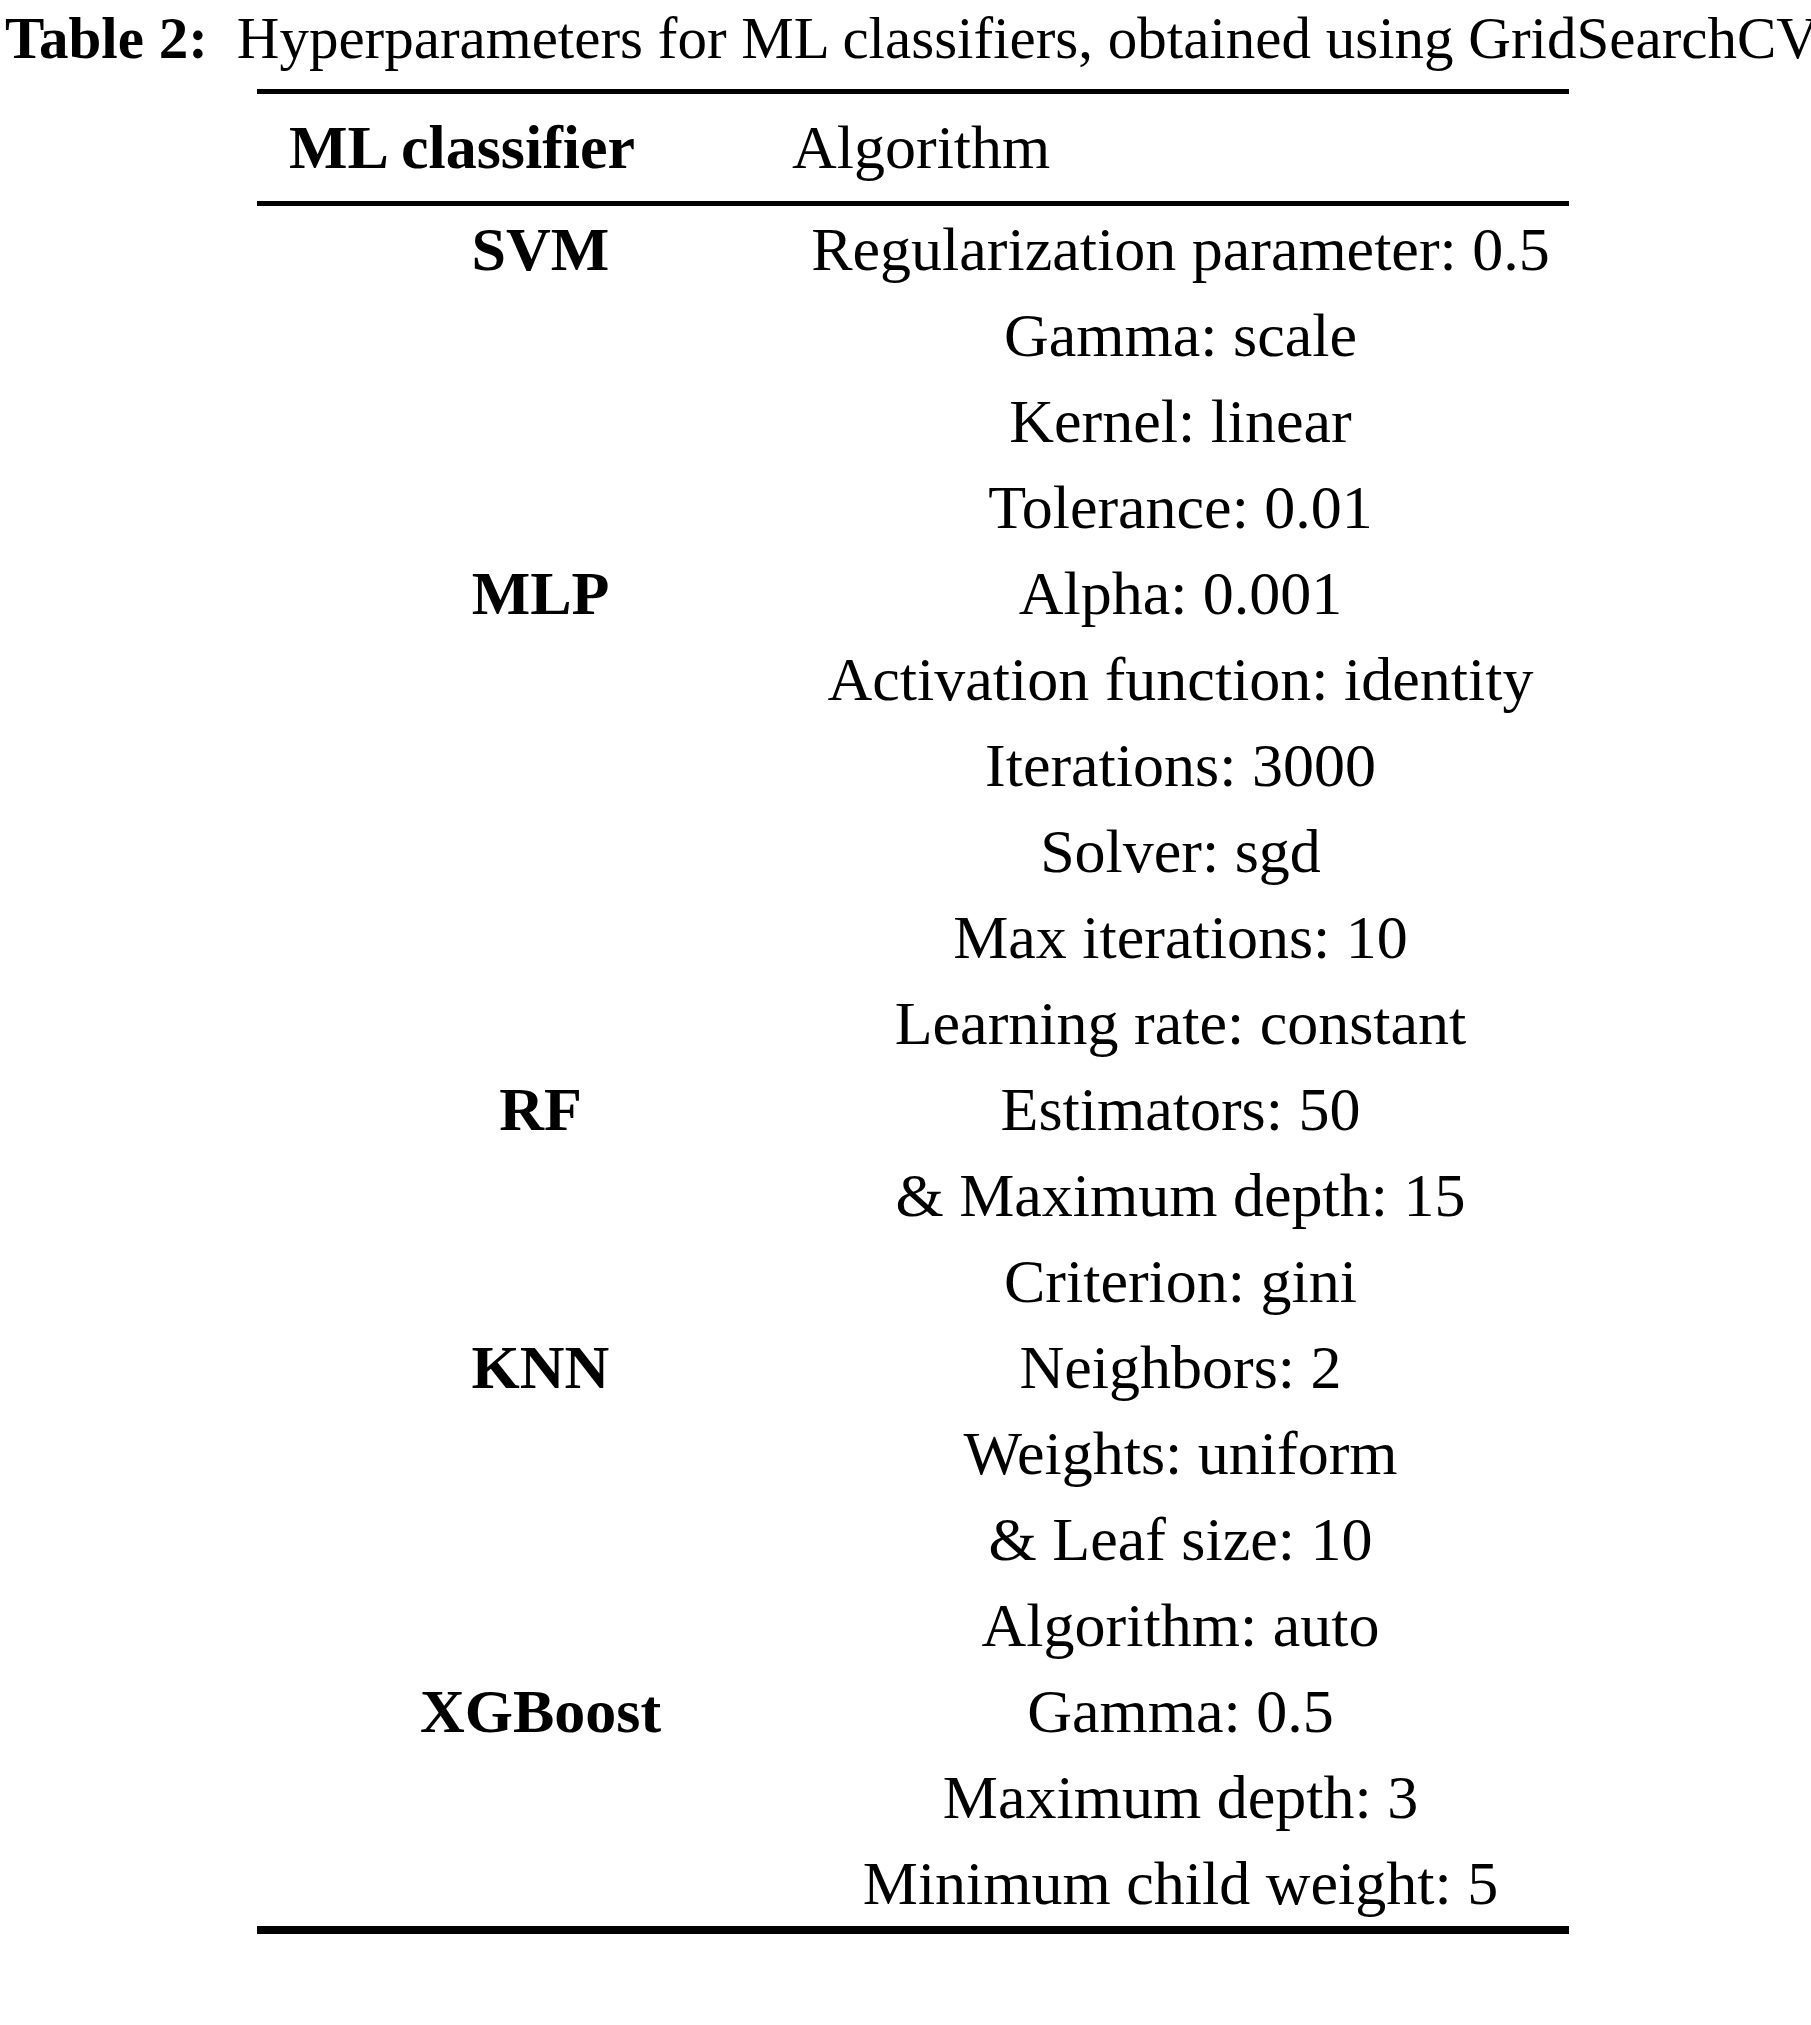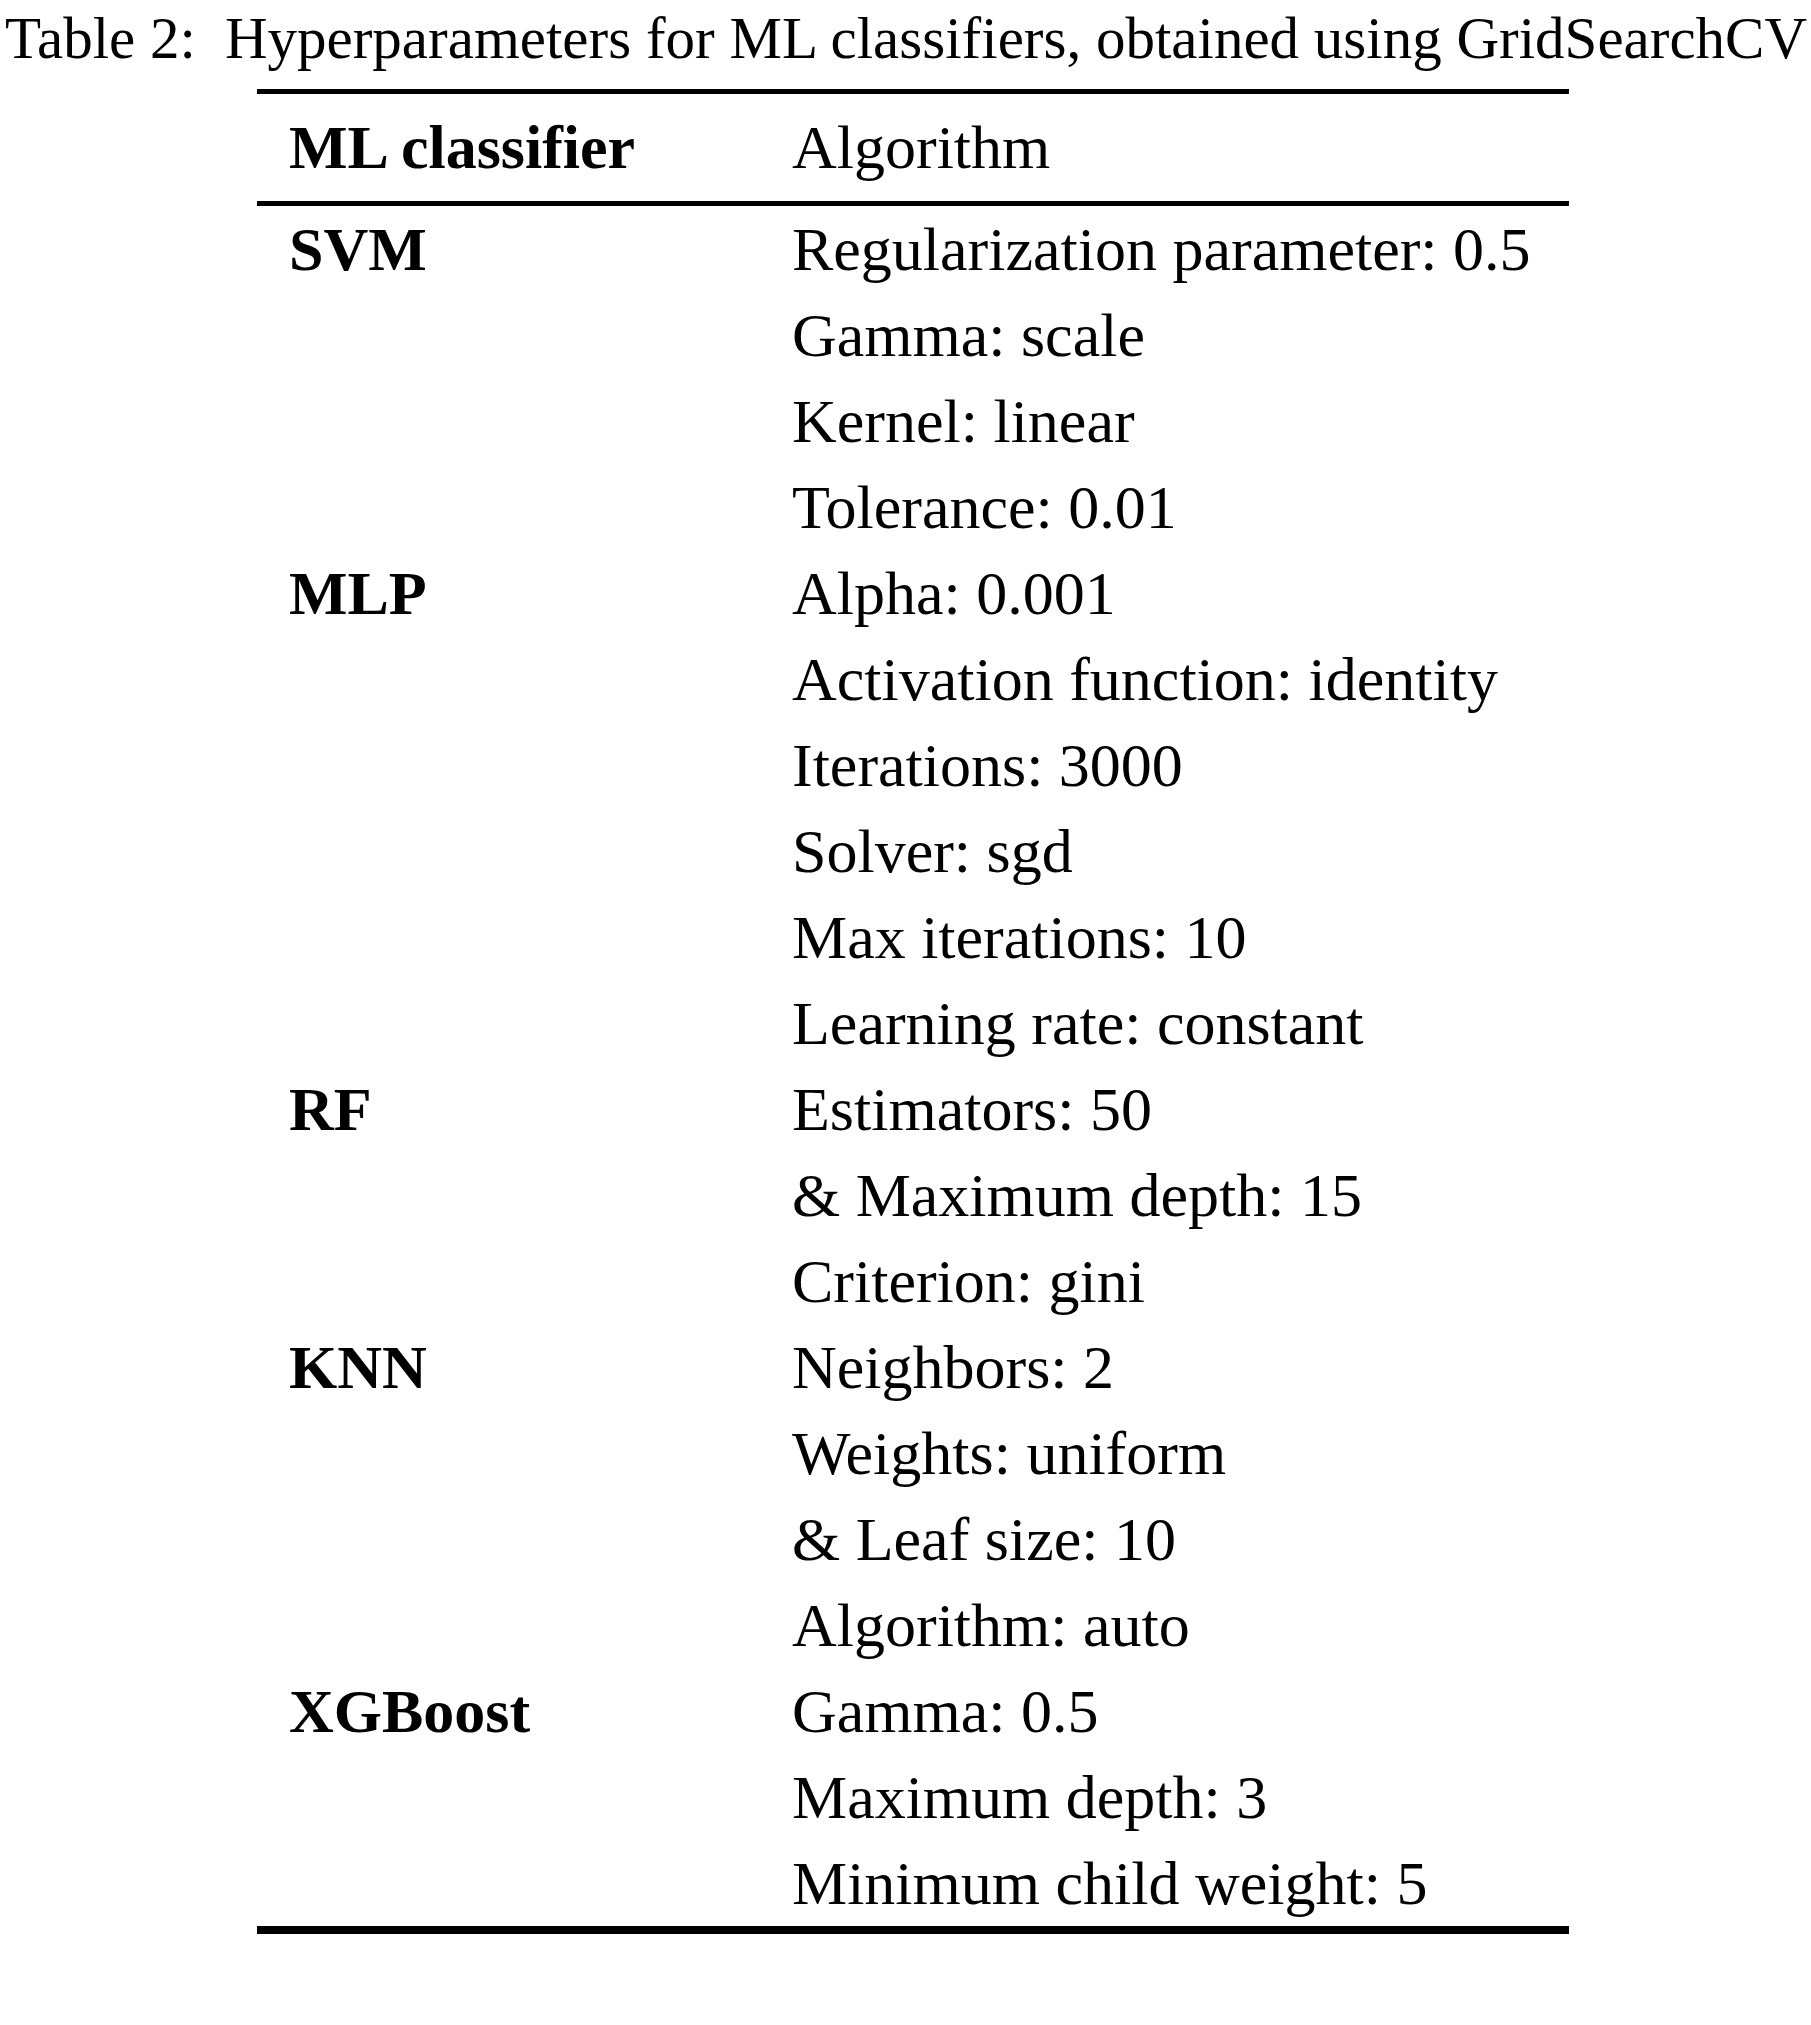--- a/index.html
+++ b/index.html
@@ -20,39 +20,40 @@
     position: absolute;
     left: 5.1px;
     top: 0px;
     width: 1803px;
     font-size: 59px;
     line-height: 77px;
     white-space: nowrap;
     color: #000000;
   }
   .cap-label {
-    font-weight: normal;
+    font-weight: bold;
     margin-right: 29px;
   }
   .table {
     position: absolute;
     left: 257px;
     top: 89px;
     width: 1312px;
   }
   .thead {
     border-top: 5.8px solid #000000;
     border-bottom: 5.1px solid #000000;
     height: 107px;
     display: flex;
     align-items: center;
     font-size: 62px;
   }
   .tbody {
     border-bottom: 8.3px solid #000000;
+    text-align: center;
   }
   .tr {
     height: 86px;
     display: flex;
     align-items: center;
     font-size: 62px;
   }
   .td { white-space: nowrap; }
   .c1 {
     width: 535px;

